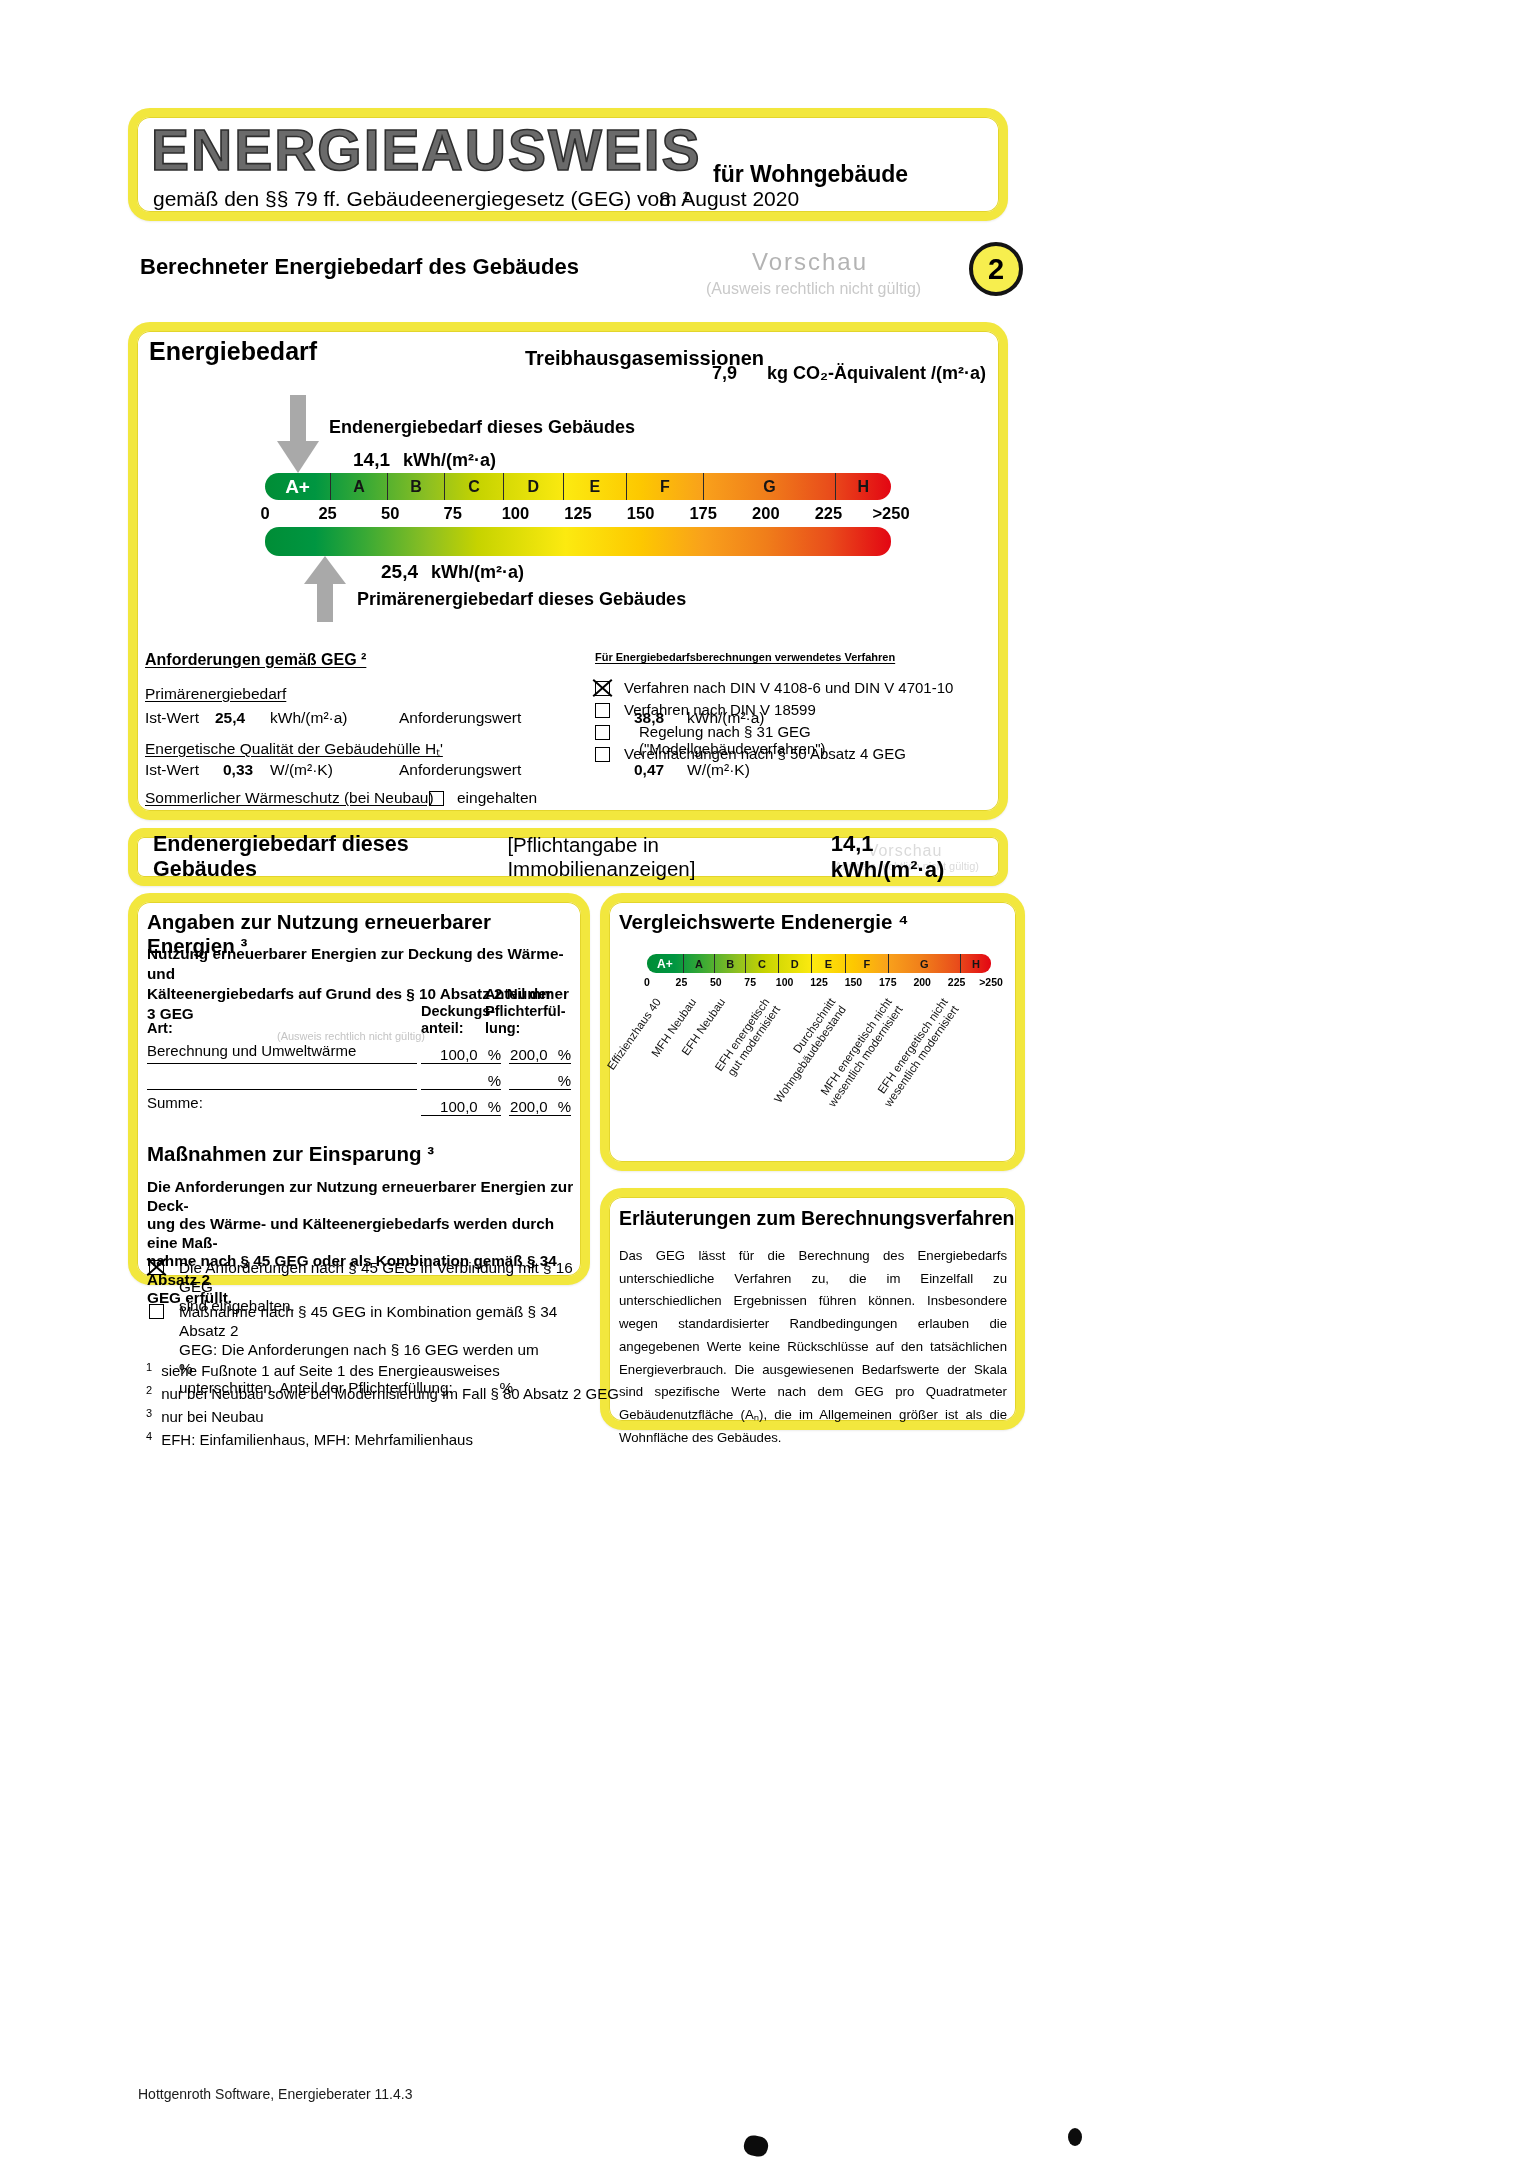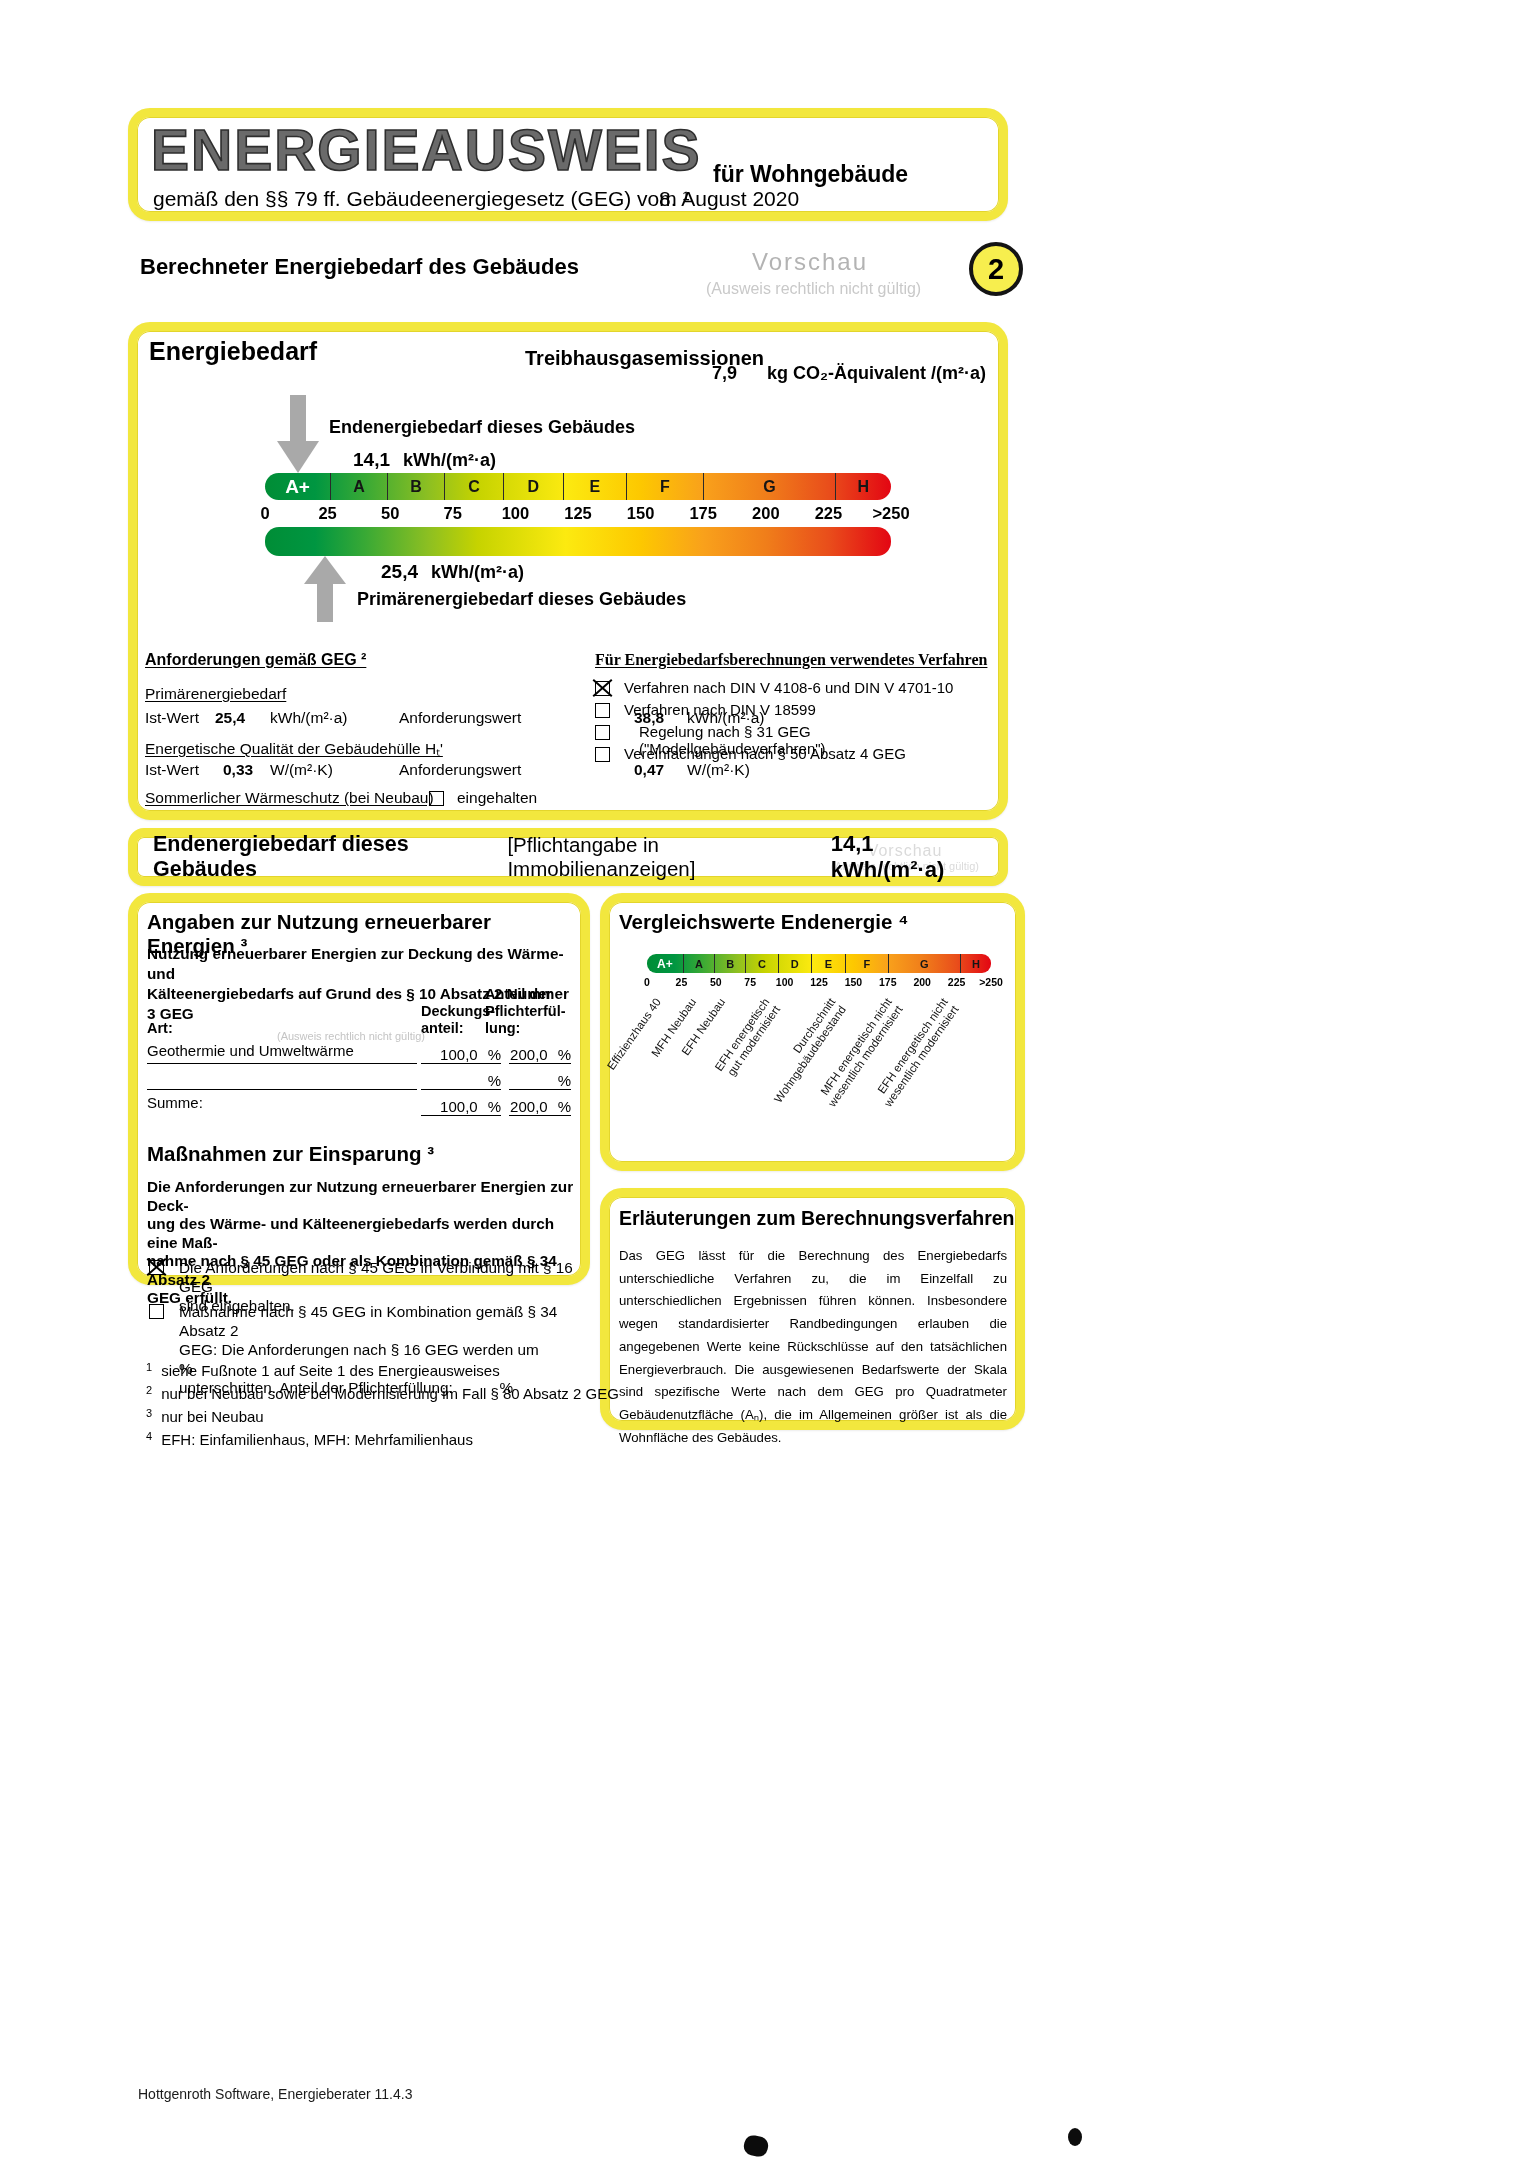--- a/index.html
+++ b/index.html
@@ -168,21 +168,21 @@
     <span class="abs t15b" style="left:78px;  top:430px;margin-left:8px;">0,33</span>
     <span class="abs t15" style="left:133px; top:430px;">W/(m²·K)</span>
     <span class="abs t15" style="left:262px; top:430px;">Anforderungswert</span>
     <span class="abs t15b" style="left:497px; top:430px;">0,47</span>
     <span class="abs t15" style="left:550px; top:430px;">W/(m²·K)</span>
 
     <span class="abs u t15" style="left:8px; top:458px;">Sommerlicher Wärmeschutz (bei Neubau)</span>
     <span class="cb" style="left:292px; top:460px;"></span>
     <span class="abs t15" style="left:320px; top:458px;">eingehalten</span>
 
-    <span class="abs u" style="left:458px; top:320px; font-size:16px; font-weight:bold;font-family:Liberation Serif, serif;">Für Energiebedarfsberechnungen verwendetes Verfahren</span>
+    <span class="abs u" style="left:458px; top:320px; font-size:11px; font-weight:bold;">Für Energiebedarfsberechnungen verwendetes Verfahren</span>
 
     <span class="cb checked" style="left:458px; top:350px;"></span>
     <span class="abs" style="left:487px; top:348px; font-size:15px;">Verfahren nach DIN V 4108-6 und DIN V 4701-10</span>
 
     <span class="cb" style="left:458px; top:372px;"></span>
     <span class="abs" style="left:487px; top:370px; font-size:15px;">Verfahren nach DIN V 18599</span>
 
     <span class="cb" style="left:458px; top:394px;"></span>
     <span class="abs" style="left:463px; top:392px; font-size:15px;margin-left:39px;">Regelung nach § 31 GEG ("Modellgebäudeverfahren")</span>
 
@@ -209,21 +209,21 @@
     <span class="abs" style="left:348px; top:84px; font-size:14.5px; font-weight:bold;">Anteil der</span>
     <span class="abs pre" style="left:284px; top:101px; font-size:14.5px; font-weight:bold; line-height:17px;">Deckungs-
 anteil:</span>
     <span class="abs pre" style="left:348px; top:101px; font-size:14.5px; font-weight:bold; line-height:17px;">Pflichterfül-
 lung:</span>
     <span class="abs" style="left:10px; top:118px; font-size:14.5px; font-weight:bold;">Art:</span>
 
     <span class="abs" style="left:140px; top:128px; font-size:11px; color:#c4c4c4;">(Ausweis rechtlich nicht gültig)</span>
 
     <div class="rrow" style="top:140px;">
-      <span class="c-art">Geothermie und Umweltwärme</span>
+      <span class="c-art">Berechnung und Umweltwärme</span>
       <span class="c-grp c-deck">
         <span>100,0</span>
         <span>%</span>
       </span>
       <span class="c-grp c-pfl">
         <span>200,0</span>
         <span>%</span>
       </span>
     </div>
 

